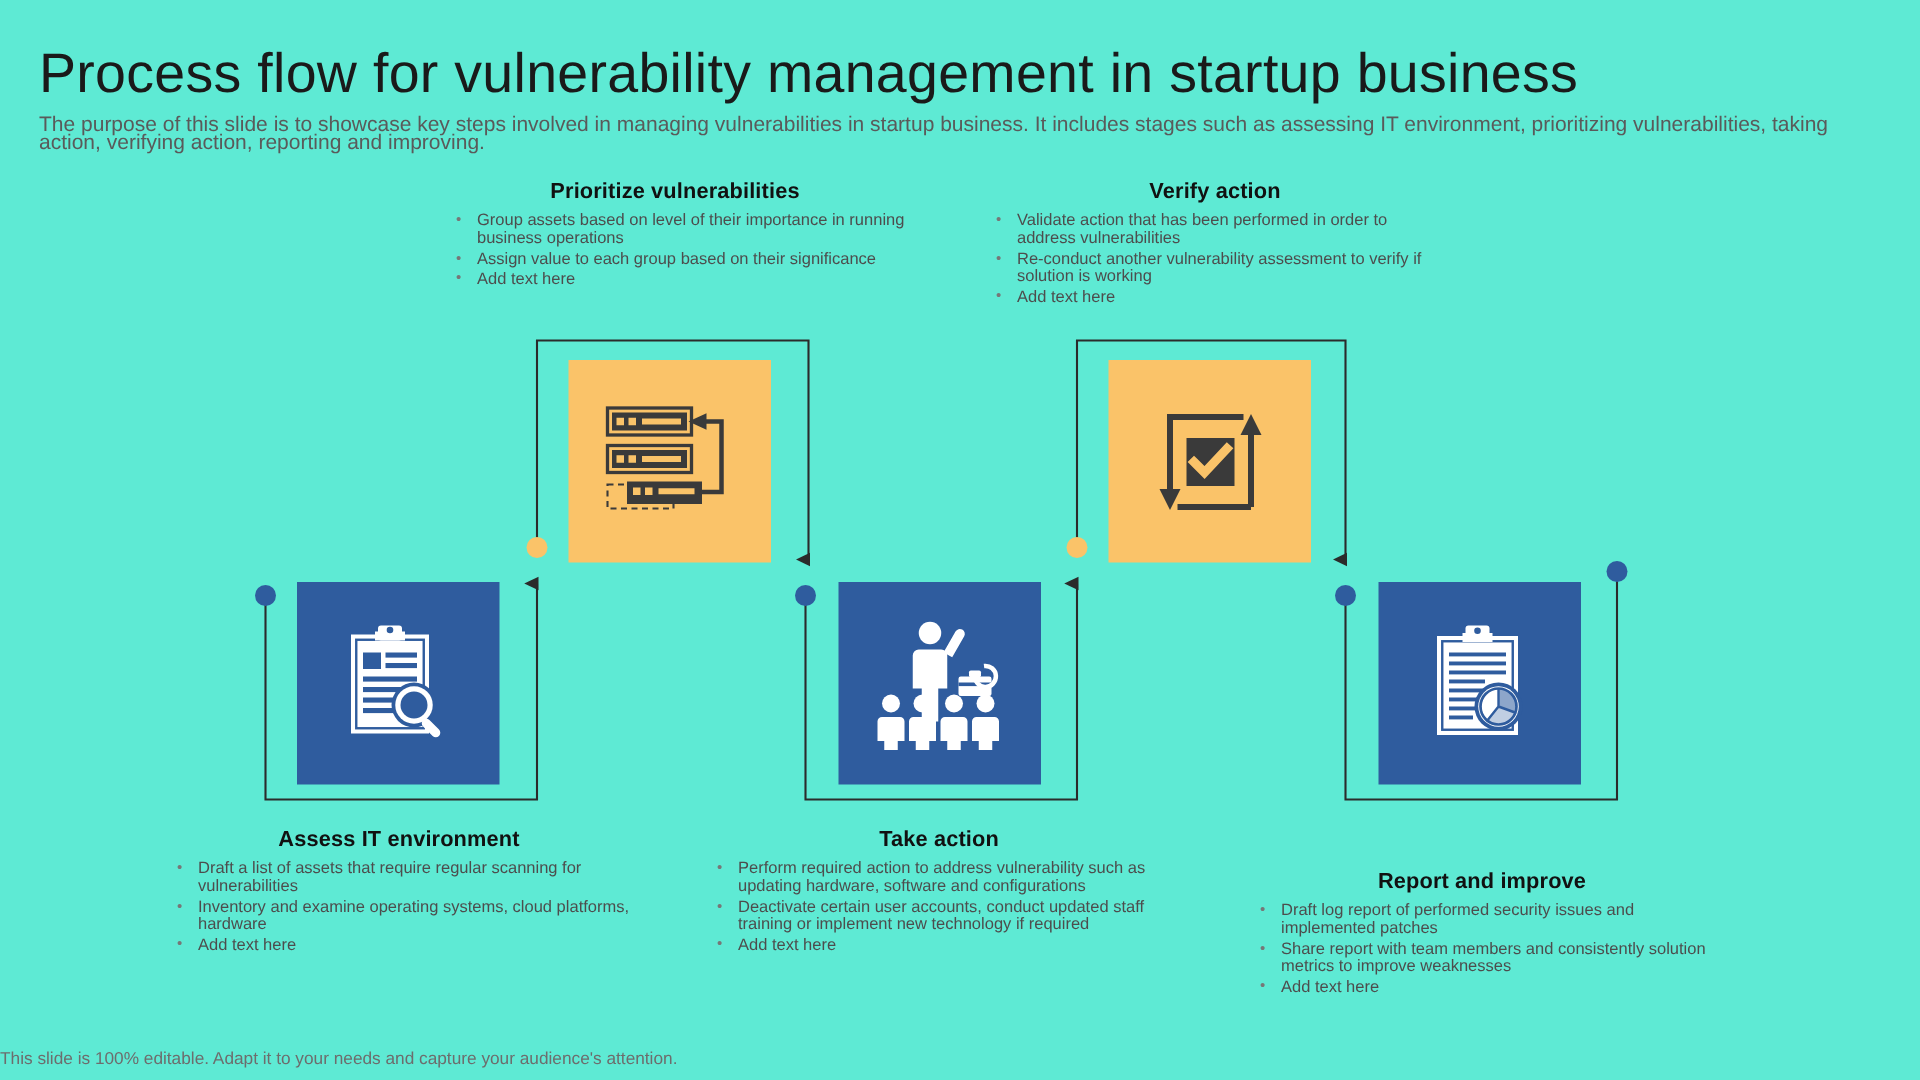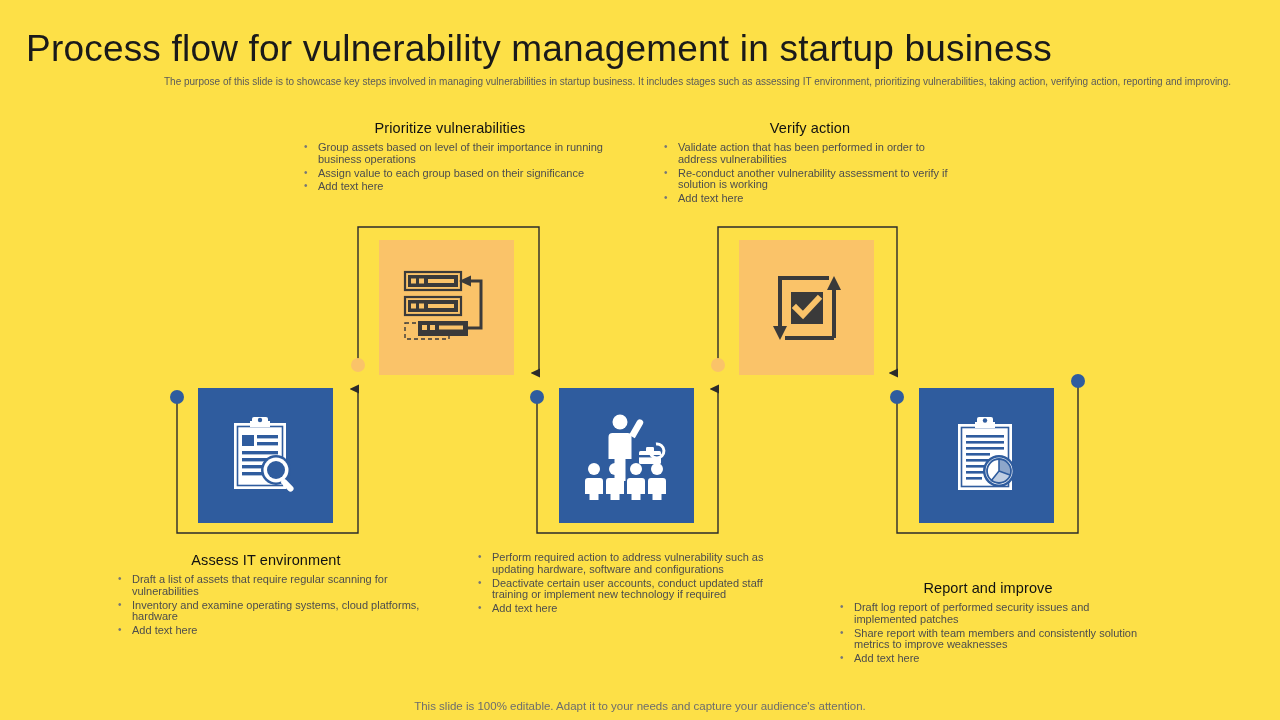--- a/index.html
+++ b/index.html
@@ -5,42 +5,41 @@
   * { box-sizing: border-box; margin: 0; padding: 0; }
   html, body {
     width: 1280px; height: 720px;
     background: #ffffff;
     font-family: "Liberation Sans", sans-serif;
     overflow: hidden;
   }
   #slide {
     position: relative;
     width: 1280px; height: 720px;
-    background: #fde047;
+    background: #5eead4;
   }
 
   
   .title {
     position: absolute;
     left: 26px; top: 28px;
     width: 1230px;
     font-size: 37px;
     font-weight: 400;
     letter-spacing: .2px;
     color: #1a1a1a;
     white-space: nowrap;
   }
   .subtitle {
     position: absolute;
     left: 26px; top: 76px;
     width: 1205px;
-    font-size: 10px;
+    font-size: 14px;
     line-height: 12.4px;
     color: #5a5a5a;
-    text-align: right;
   }
 
   
   #wires {
     position: absolute;
     left: 0; top: 0;
     width: 1280px; height: 720px;
     pointer-events: none;
   }
 
@@ -52,21 +51,21 @@
     align-items: center;
     justify-content: center;
   }
   .tile.blue   { background: #2F5C9E; }
   .tile.orange { background: #FAC369; }
 
   
   .block { position: absolute; }
   .block h3 {
     font-size: 14.5px;
-    font-weight: normal;
+    font-weight: bold;
     color: #111111;
     text-align: center;
     margin-bottom: 6px;
     letter-spacing: .1px;
   }
   .block ul { list-style: none; }
   .block li {
     position: relative;
     padding-left: 22px;
     font-size: 11px;
@@ -80,21 +79,20 @@
     left: 8px; top: -1px;
     font-size: 10px;
     color: #777;
   }
 
   
   .footer {
     position: absolute;
     left: 0; top: 700px;
     width: 1280px;
-    text-align: center;
     font-size: 11.5px;
     color: #6d6d6d;
   }
 </style>
 </head>
 <body>
 
 <div id="slide">
 
   <div class="title">Process flow for vulnerability management in startup business</div>
@@ -272,20 +270,21 @@
   <div class="block" style="left:110px; top:552px; width:312px;">
     <h3>Assess IT environment</h3>
     <ul>
       <li>Draft a list of assets that require regular scanning for vulnerabilities</li>
       <li>Inventory and examine operating systems, cloud platforms, hardware</li>
       <li>Add text here</li>
     </ul>
   </div>
 
   <div class="block" style="left:470px; top:552px; width:312px;">
+    <h3>Take action</h3>
     <ul>
       <li>Perform required action to address vulnerability such as updating hardware, software and configurations</li>
       <li>Deactivate certain user accounts, conduct updated staff training or implement new technology if required</li>
       <li>Add text here</li>
     </ul>
   </div>
 
   <div class="block" style="left:832px; top:580px; width:312px;">
     <h3>Report and improve</h3>
     <ul>

